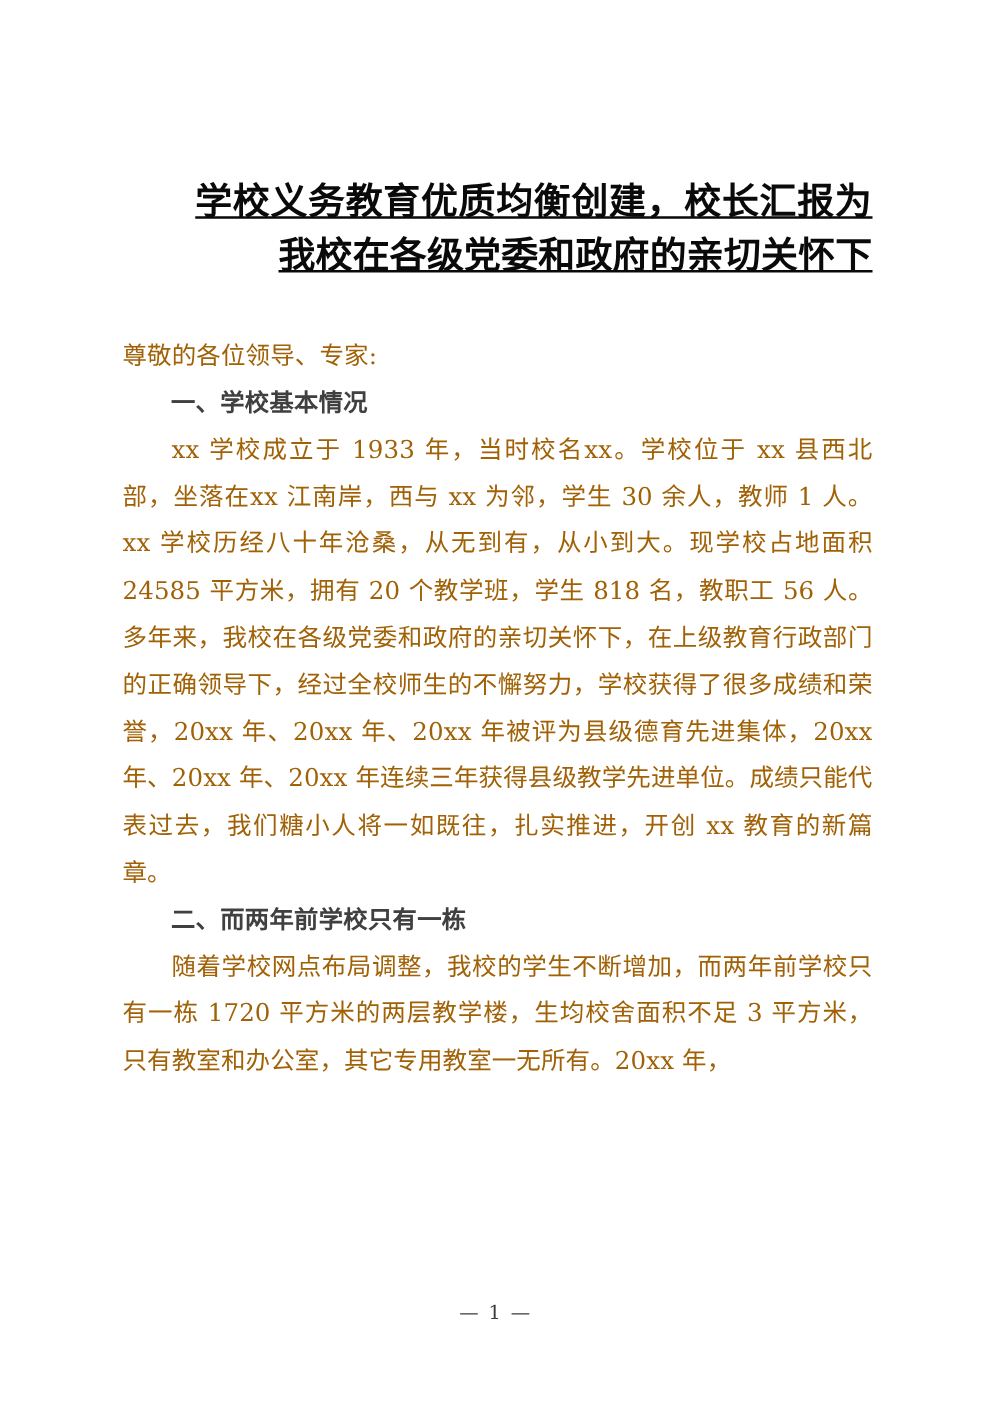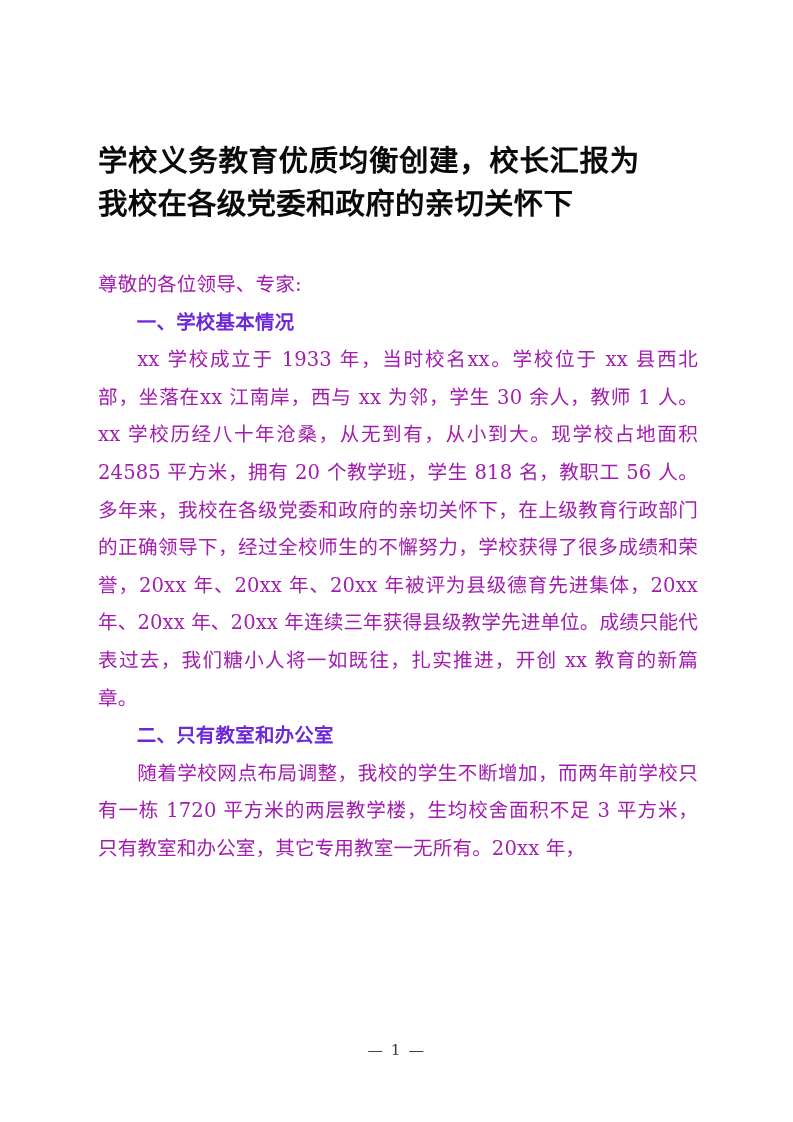--- a/index.html
+++ b/index.html
@@ -30,23 +30,24 @@
   }
 
   
   .doc-title {
     margin: 0;
     padding-top: 140px;
     font-family: "DejaVu Sans", "Liberation Sans", sans-serif;
     font-weight: bold;
     font-size: 29.5px;
     line-height: 43px;
-    text-align: left;
+    text-align: right;
     letter-spacing: 0.2px;
     color: #0a0a0a;
+    text-decoration: underline;
   }
   .doc-title .tline {
     display: block;
     white-space: nowrap;
   }
   .doc-title .tline-1 {
     letter-spacing: 0.6px;
   }
 
   
@@ -55,40 +56,40 @@
   }
 
   p.para {
     margin: 0;
     font-size: 19.6px;
     line-height: 37.6px;
     text-align: justify;
     text-justify: inter-ideograph;
     text-align-last: left;
     letter-spacing: 0.1px;
-    color: #a21caf;
+    color: #a16207;
   }
 
   p.indent {
     text-indent: 2em;
   }
 
   p.noindent {
     text-indent: 0;
   }
 
   h2.heading {
     margin: 0;
     font-family: "DejaVu Sans", "Liberation Sans", sans-serif;
     font-weight: bold;
     font-size: 19.4px;
     line-height: 37.6px;
     text-indent: 2em;
     letter-spacing: 0.3px;
-    color: #6d28d9;
+    color: #404040;
   }
 
   
   .footer {
     position: absolute;
     left: 0;
     right: 0;
     top: 1040px;
     text-align: center;
     font-size: 15.5px;
@@ -111,21 +112,21 @@
 
     <div class="body-block">
 
       <p class="para noindent">尊敬的各位领导、专家:</p>
 
 
       <h2 class="heading">一、学校基本情况</h2>
 
       <p class="para indent">xx 学校成立于 1933 年，当时校名xx。学校位于 xx 县西北部，坐落在xx 江南岸，西与 xx 为邻，学生 30 余人，教师 1 人。xx 学校历经八十年沧桑，从无到有，从小到大。现学校占地面积 24585 平方米，拥有 20 个教学班，学生 818 名，教职工 56 人。多年来，我校在各级党委和政府的亲切关怀下，在上级教育行政部门的正确领导下，经过全校师生的不懈努力，学校获得了很多成绩和荣誉，20xx 年、20xx 年、20xx 年被评为县级德育先进集体，20xx 年、20xx 年、20xx 年连续三年获得县级教学先进单位。成绩只能代表过去，我们糖小人将一如既往，扎实推进，开创 xx 教育的新篇章。</p>
 
-      <h2 class="heading">二、只有教室和办公室</h2>
+      <h2 class="heading">二、而两年前学校只有一栋</h2>
 
 
       <p class="para indent">随着学校网点布局调整，我校的学生不断增加，而两年前学校只有一栋 1720 平方米的两层教学楼，生均校舍面积不足 3 平方米，只有教室和办公室，其它专用教室一无所有。20xx 年，</p>
 
     </div>
   </div>
 
   <div class="footer">— 1 —</div>
 
 </div>

